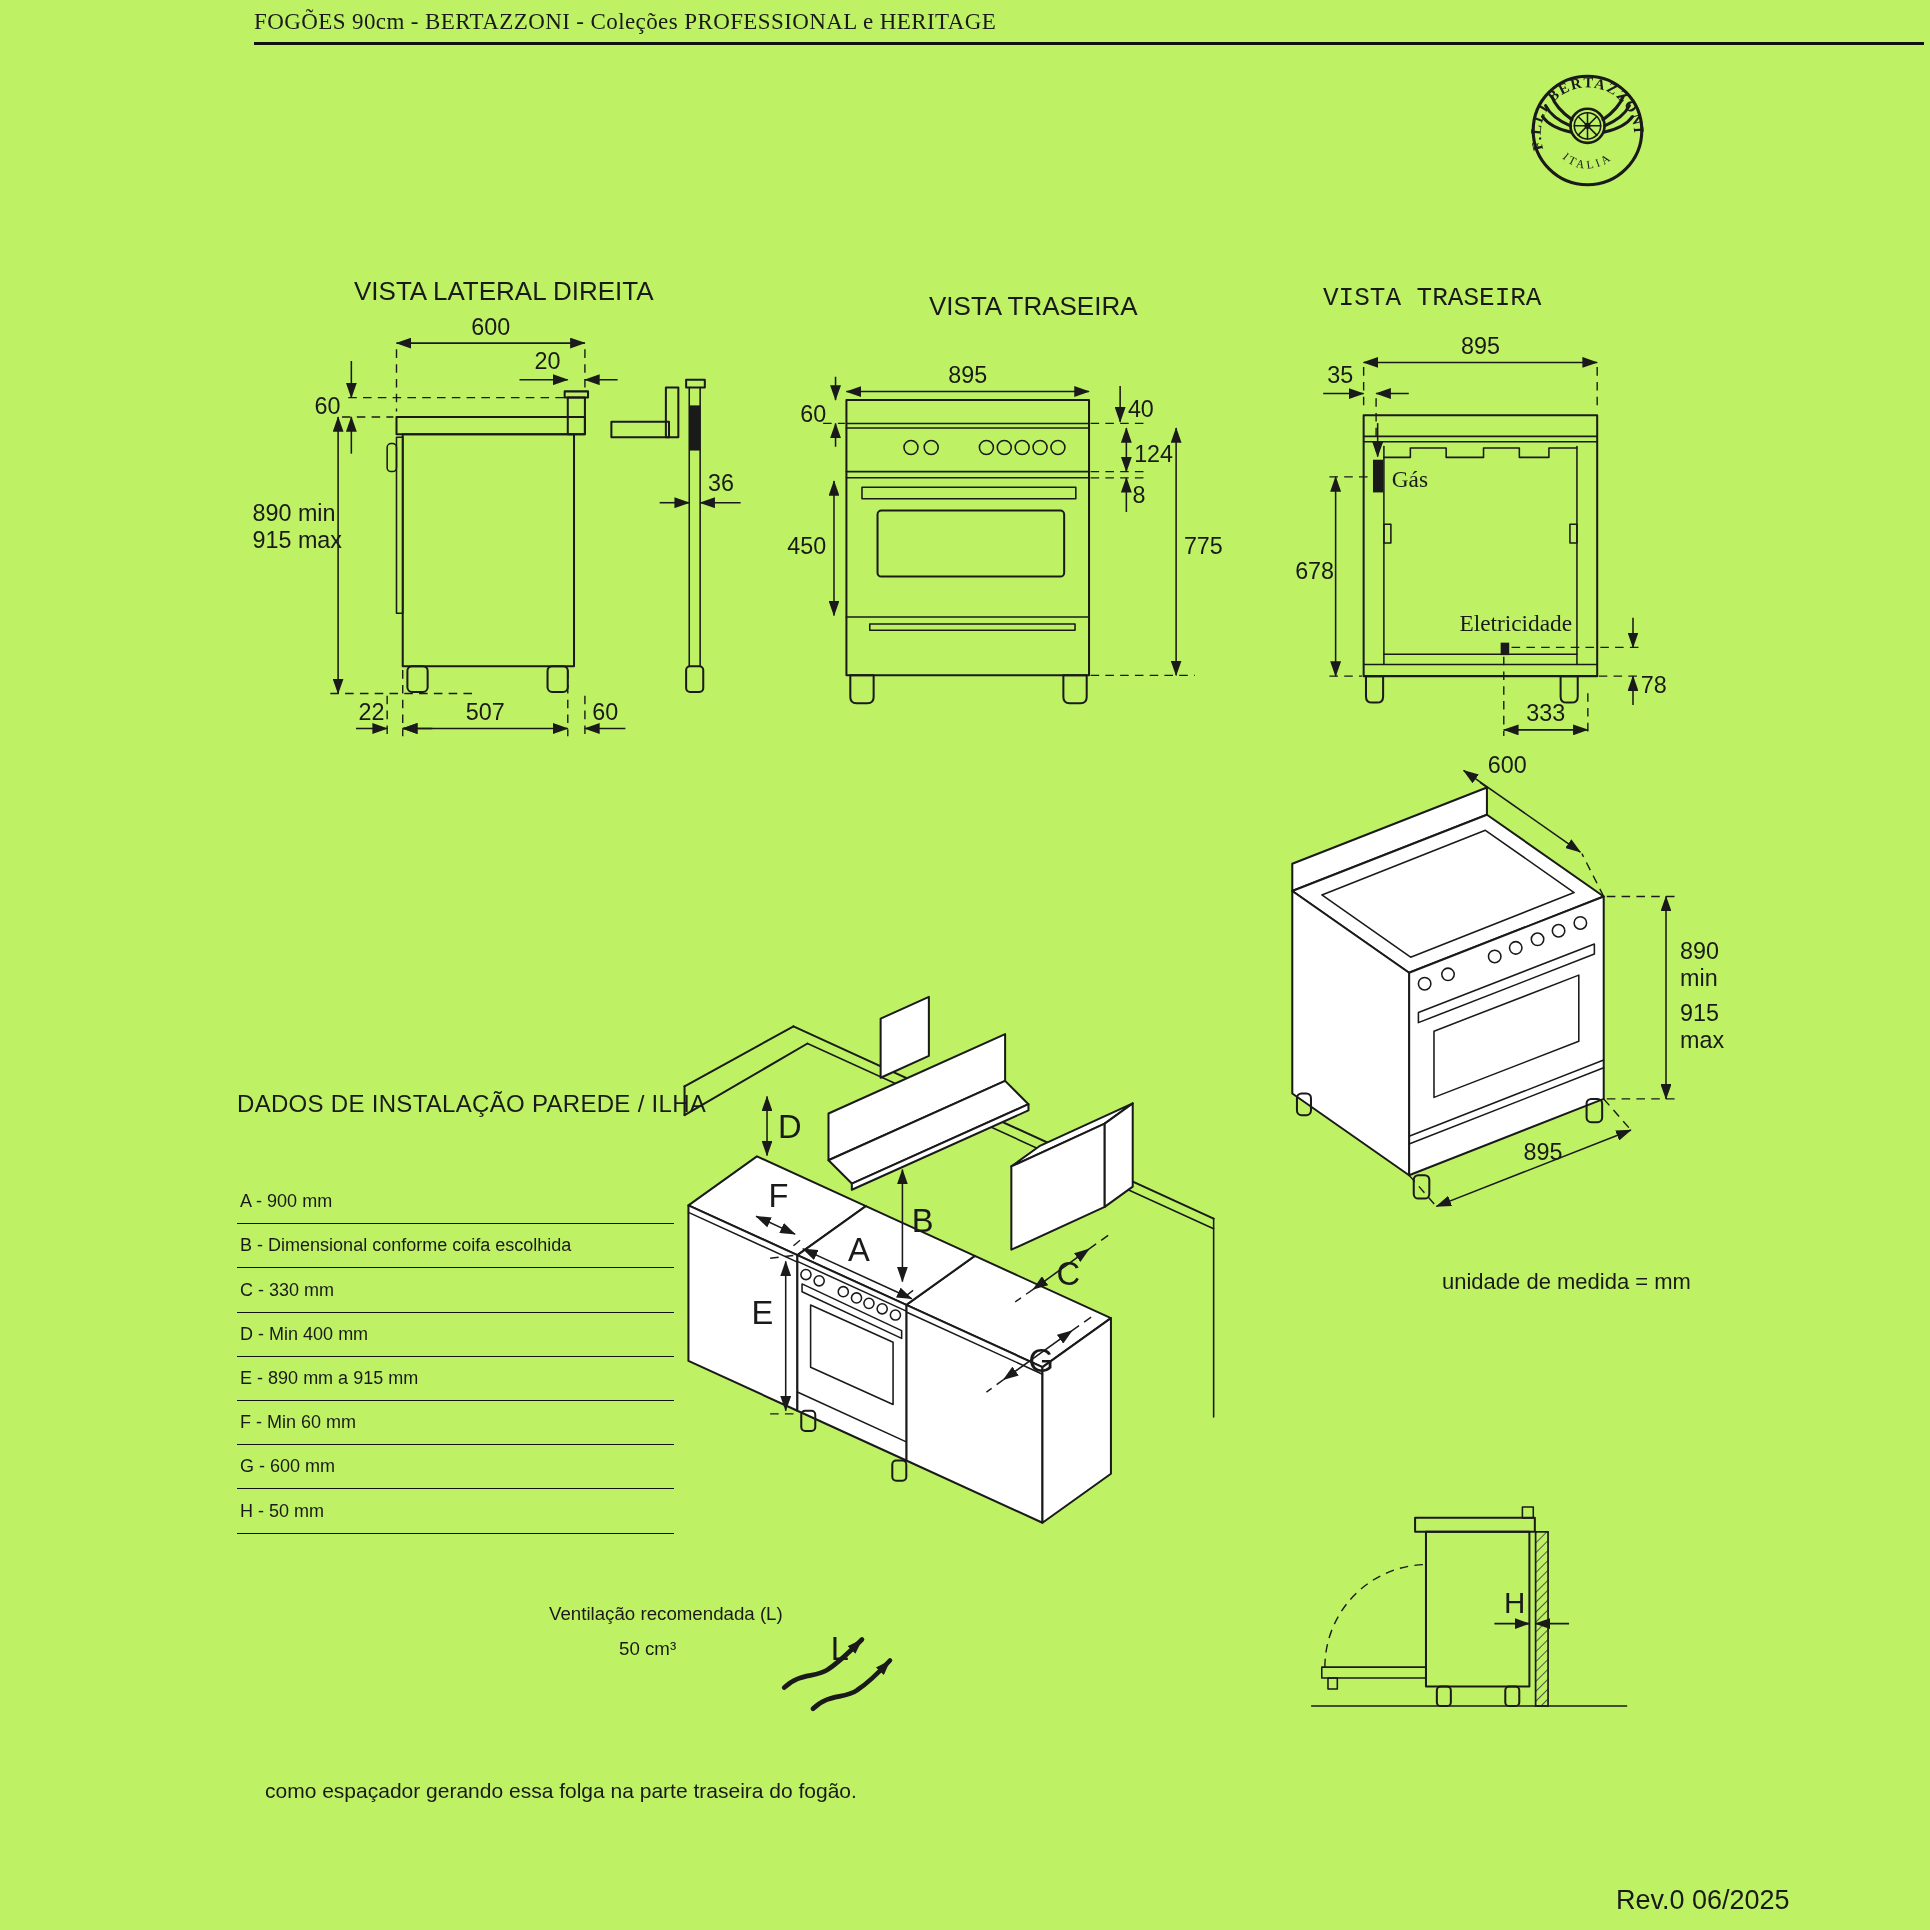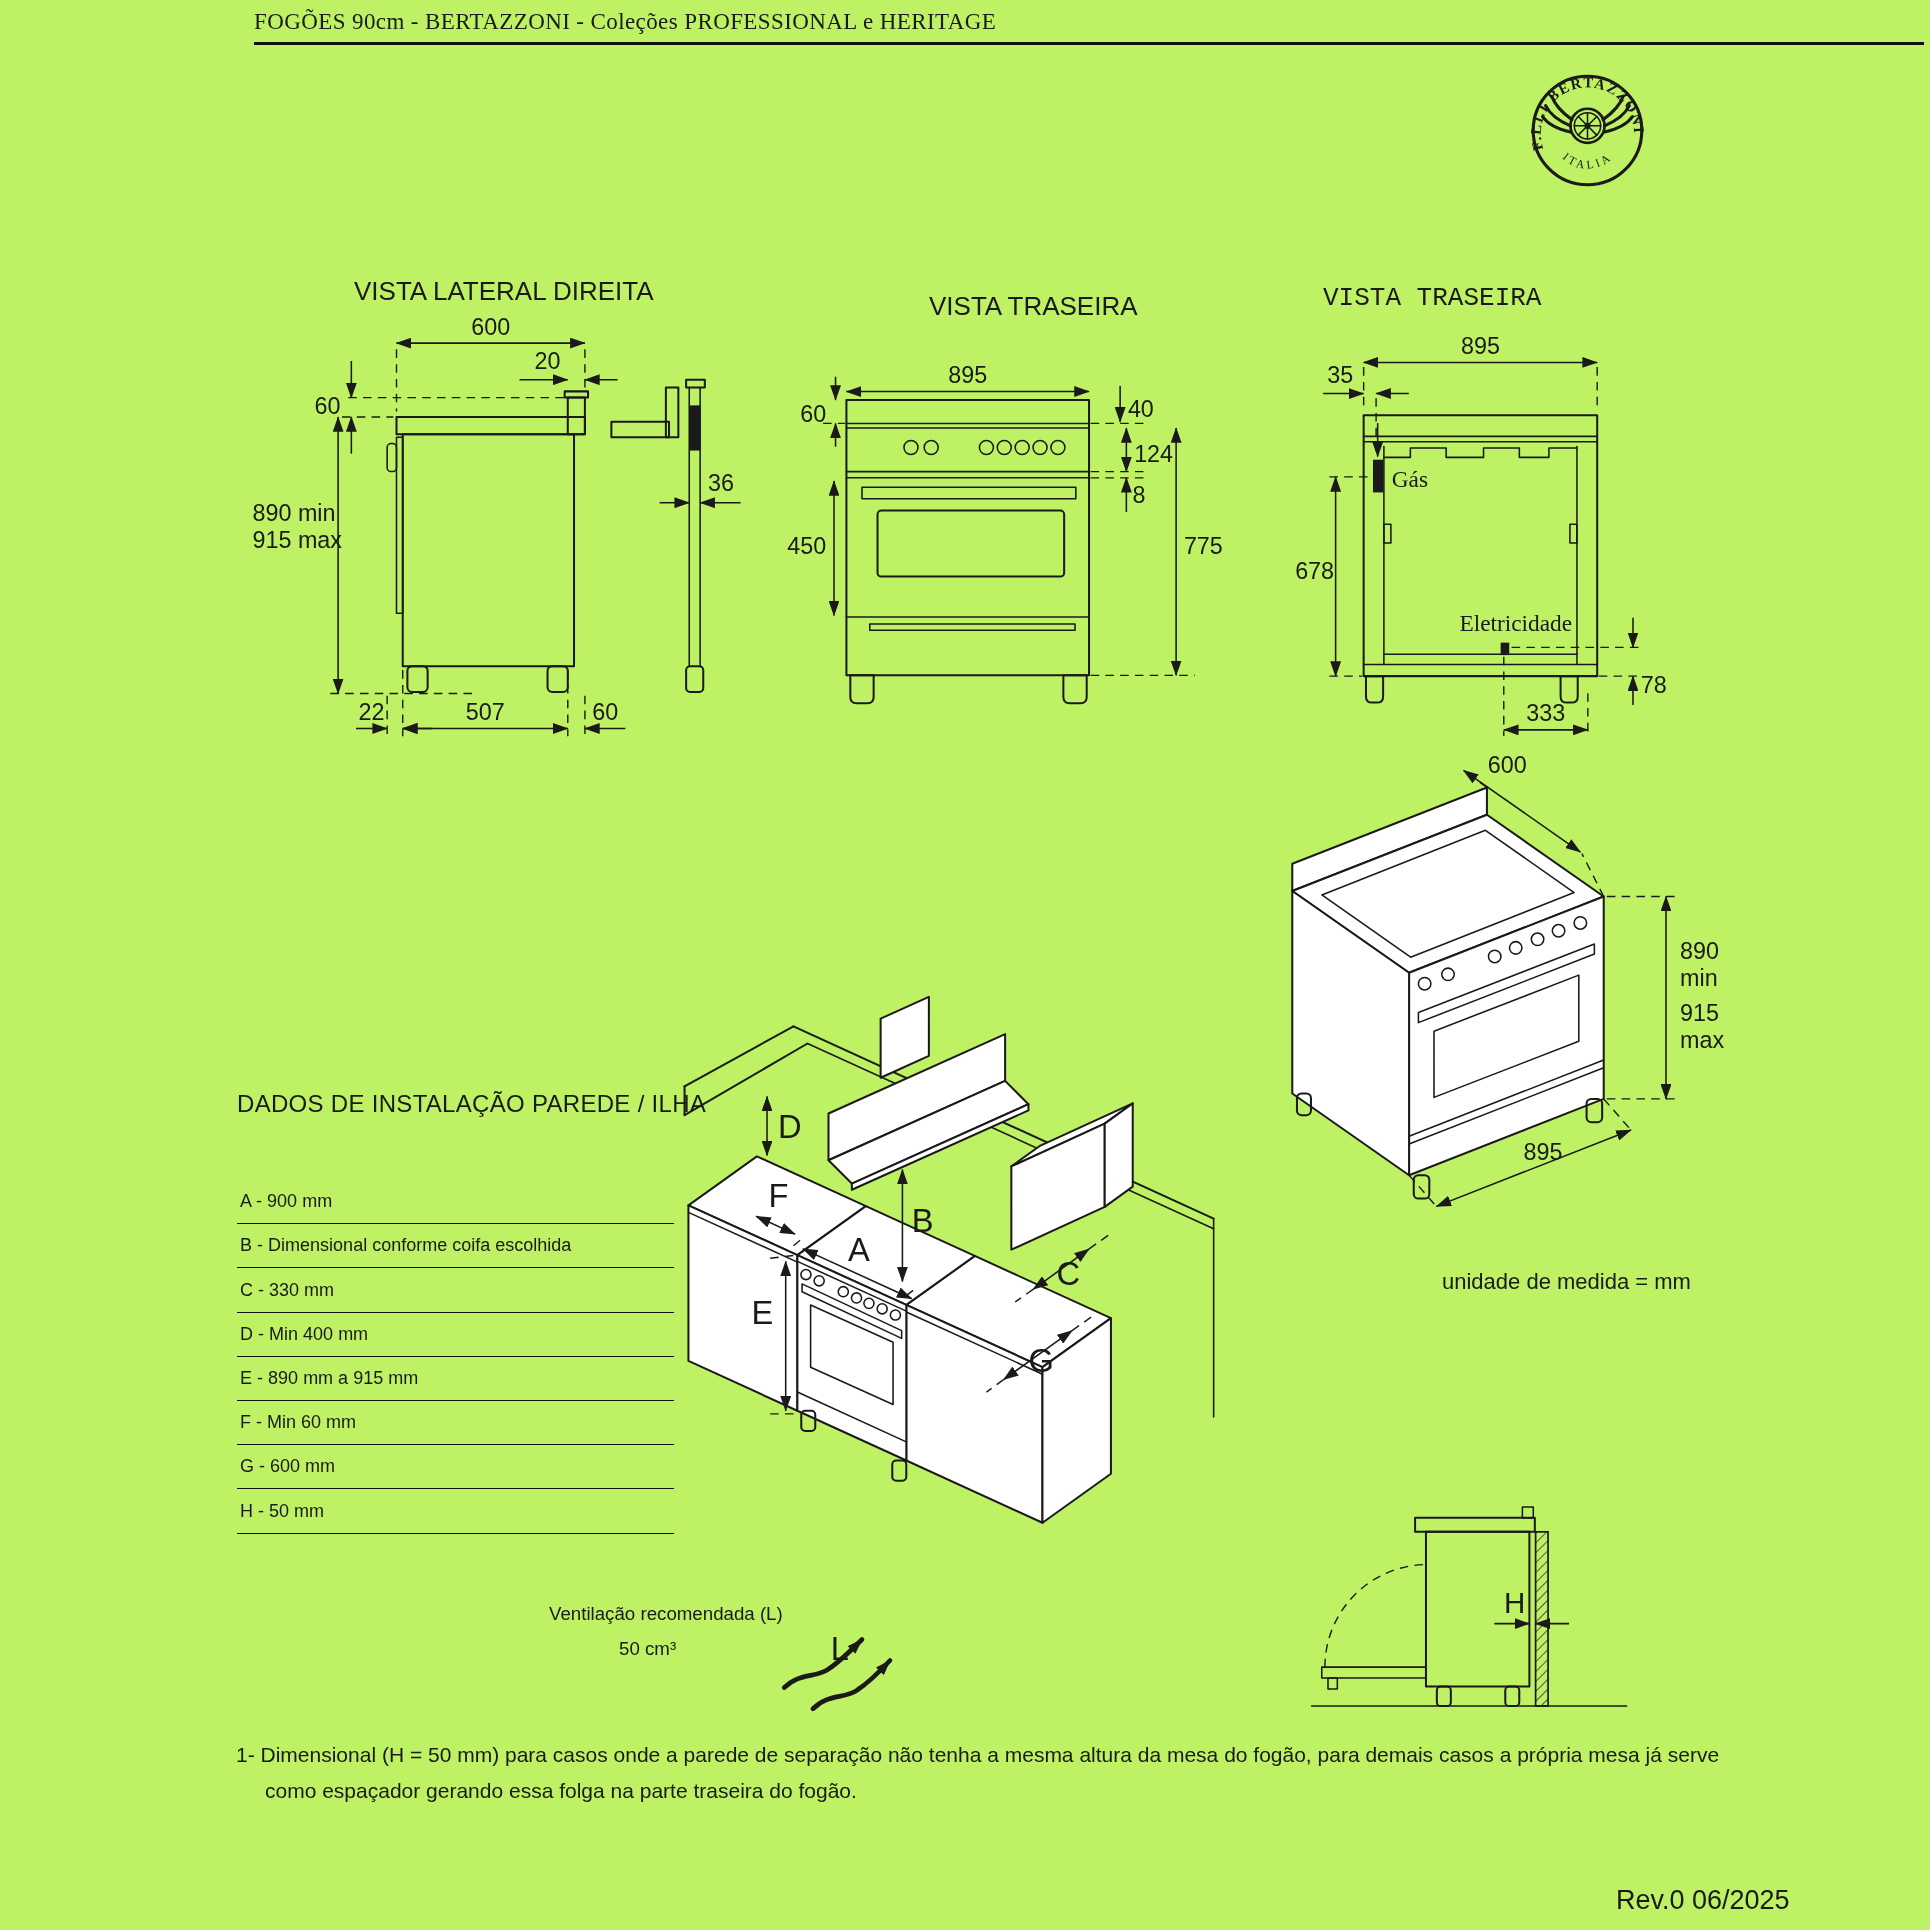--- a/index.html
+++ b/index.html
@@ -414,18 +414,17 @@
       <rect x="36" y="266" width="12" height="14" class="ln2"></rect>
       <path d="M32,252 A132,132 0 0 1 164,120" class="dsh"></path>
     </g>
     <g>
       <line x1="250" y1="196" x2="295" y2="196" class="dim ae"></line>
       <line x1="346" y1="196" x2="303" y2="196" class="dim ae"></line>
       <text x="276" y="182" class="lbl" text-anchor="middle" style="font-size:38px">H</text>
     </g>
   </svg>
 
-  <div class="abs footnote" style="left:236px; top:1743px;">1-  Dimensional (H = 50 mm) para casos onde a parede de separação não tenha a mesma altura da mesa do fogão, para demais casos a própria mesa já serve</div>
   <div class="abs footnote" style="left:265px; top:1779px;">como espaçador gerando essa folga na parte traseira do fogão.</div>
   <div class="abs revision">Rev.0 06/2025</div>
 
 </div>
 
 
 </body></html>

